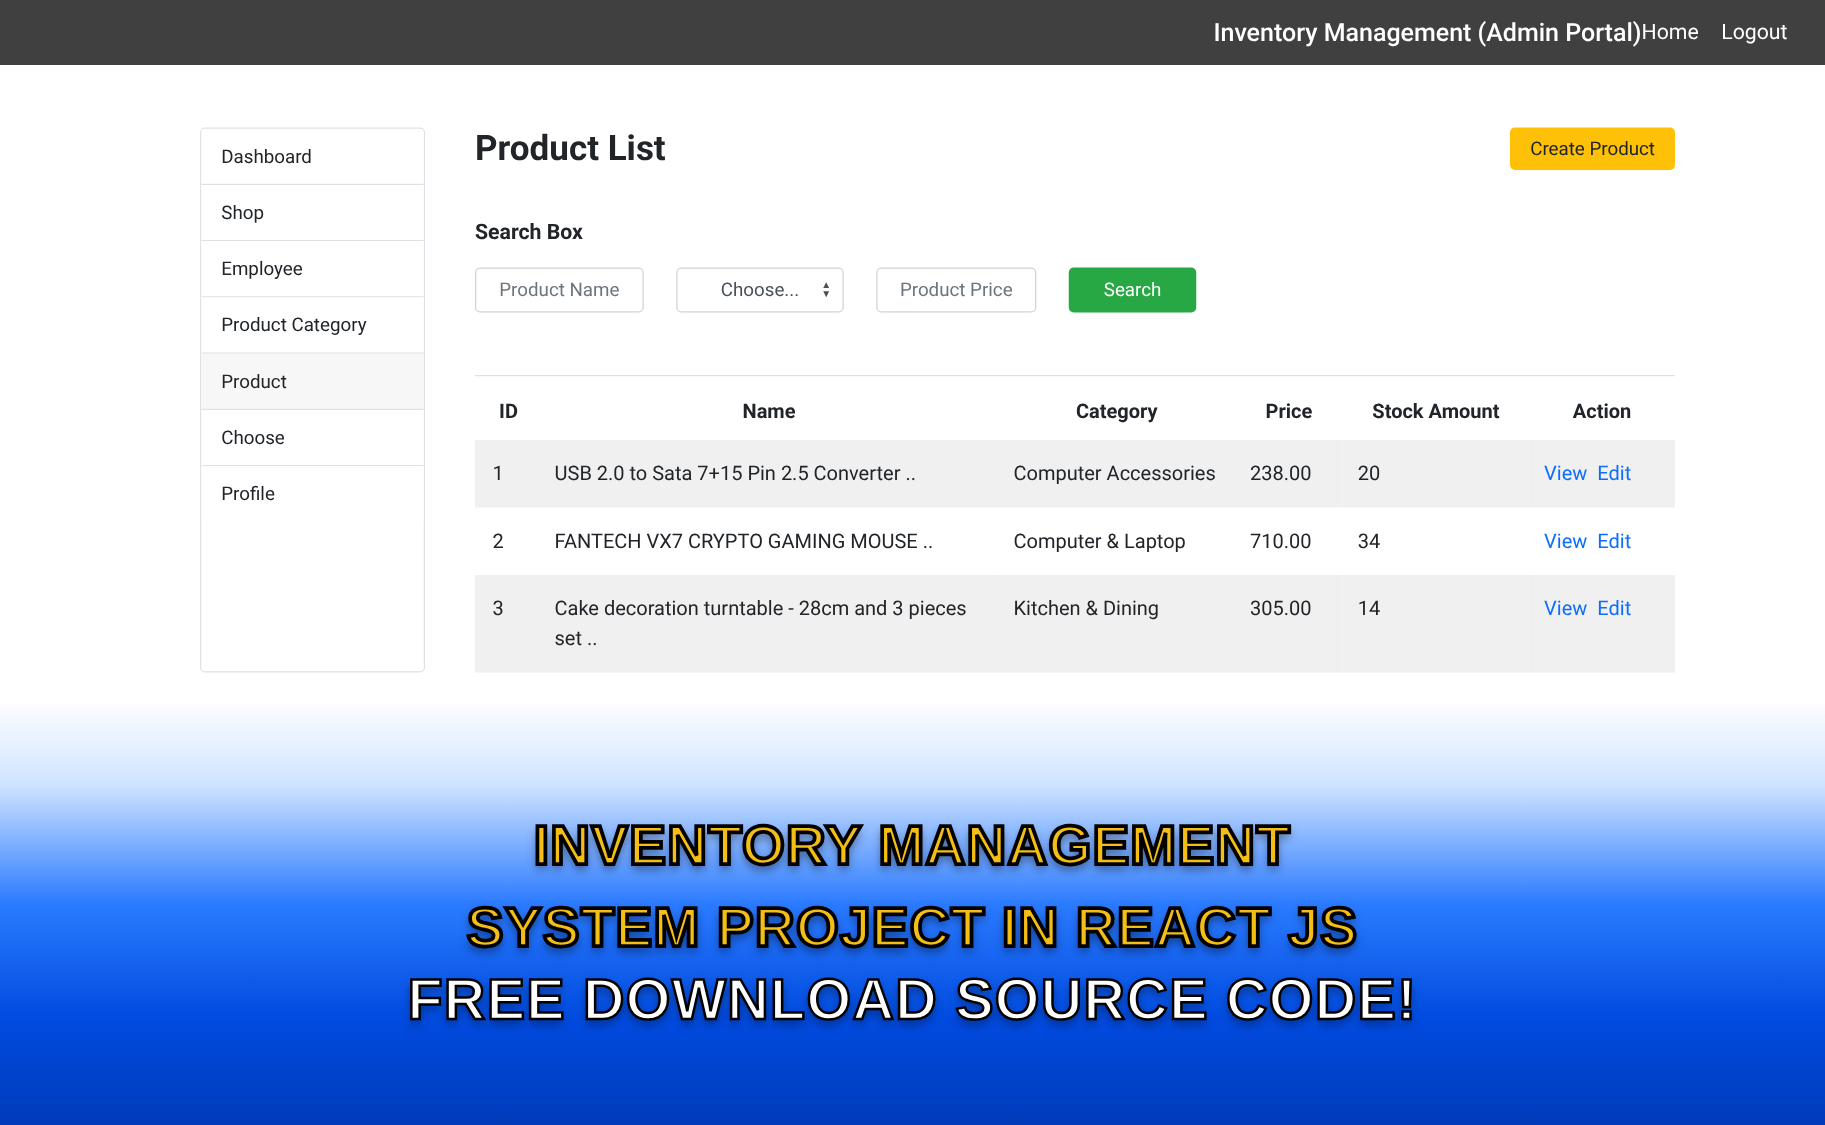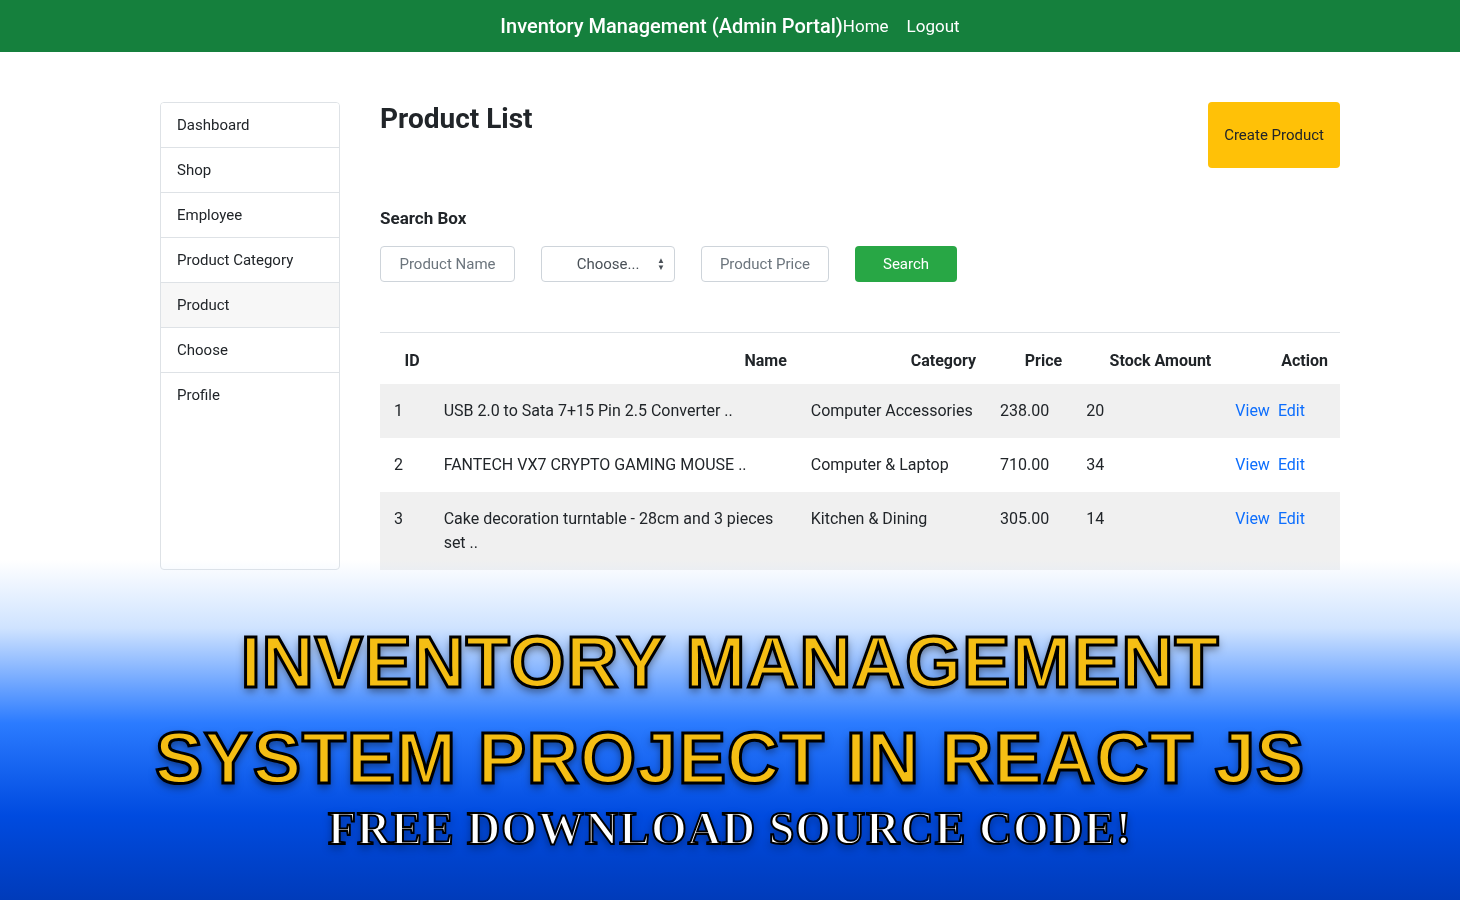--- a/index.html
+++ b/index.html
@@ -6,24 +6,24 @@
     body {
       font-family: -apple-system, BlinkMacSystemFont, "Segoe UI", Roboto, "Helvetica Neue", Arial, sans-serif;
       background: #fff;
       color: #212529;
       width: 1460px;
       height: 900px;
       overflow: hidden;
       position: relative;
     }
     .navbar {
-      background: #15803d;
+      background: #404040;
       color: #fff;
       display: flex;
-      justify-content: center;
+      justify-content: flex-end;
       align-items: center;
       padding: 14px 30px;
       font-size: 20px;
     }
     .navbar-brand { font-weight: 500; }
     .navbar-nav { display: flex; gap: 18px; font-size: 17px; }
     .navbar-nav a { color: #fff; text-decoration: none; cursor: pointer; }
     .container {
       display: flex;
       padding: 50px 60px 0 160px;
@@ -50,21 +50,21 @@
     .main { flex: 1; padding-right: 60px; }
     .page-header {
       display: flex;
       justify-content: space-between;
       align-items: flex-start;
       margin-bottom: 40px;
     }
     .page-title { font-size: 28px; font-weight: 700; }
     .btn {
       border: none;
-      padding: 24px 16px;
+      padding: 8px 16px;
       border-radius: 4px;
       font-size: 15px;
       cursor: pointer;
       font-family: inherit;
     }
     .btn-warning { background: #ffc107; color: #212529; }
     .btn-success { background: #28a745; color: #fff; padding: 9px 28px; }
     .search-section { margin-bottom: 50px; }
     .search-label { font-weight: 700; font-size: 17px; margin-bottom: 18px; display: block; }
     .search-row { display: flex; gap: 26px; align-items: center; }
@@ -90,21 +90,21 @@
       pointer-events: none;
       display: flex;
       flex-direction: column;
       gap: 1px;
     }
     .select-caret .up, .select-caret .down { font-size: 8px; line-height: 6px; color: #495057; }
     .input-price { width: 128px; }
     .table-wrap { border-top: 1px solid #dee2e6; }
     .table { width: 100%; border-collapse: collapse; font-size: 16px; }
     .table th {
-      text-align: right;
+      text-align: center;
       padding: 18px 12px 14px;
       font-weight: 700;
       font-size: 16px;
       vertical-align: bottom;
     }
     .table th:first-child { padding-left: 14px; }
     .table td {
       padding: 15px 12px;
       vertical-align: top;
       line-height: 1.5;
@@ -126,31 +126,31 @@
       background: linear-gradient(to bottom, rgba(255,255,255,0) 0%, #cfe3ff 20%, #2b7bff 48%, #004be0 75%, #003bba 100%);
       display: flex;
       flex-direction: column;
       align-items: center;
       justify-content: center;
       text-align: center;
       pointer-events: none;
     }
     .overlay-title {
       font-family: Impact, "Arial Black", sans-serif;
-      font-size: 72px;
+      font-size: 44px;
       font-weight: 900;
       color: #f5be14;
       -webkit-text-stroke: 3px #000;
       letter-spacing: 1px;
       line-height: 1.05;
       text-shadow: 0 4px 8px rgba(0,0,0,0.5);
       margin-top: 20px;
     }
     .overlay-sub {
-      font-family: Liberation Serif, serif;
+      font-family: Liberation Sans, sans-serif;
       font-size: 46px;
       font-weight: 900;
       color: #fff;
       -webkit-text-stroke: 2px #000;
       letter-spacing: 1px;
       margin-top: 6px;
       text-shadow: 0 4px 8px rgba(0,0,0,0.4);
     }
   </style>
 </head>

